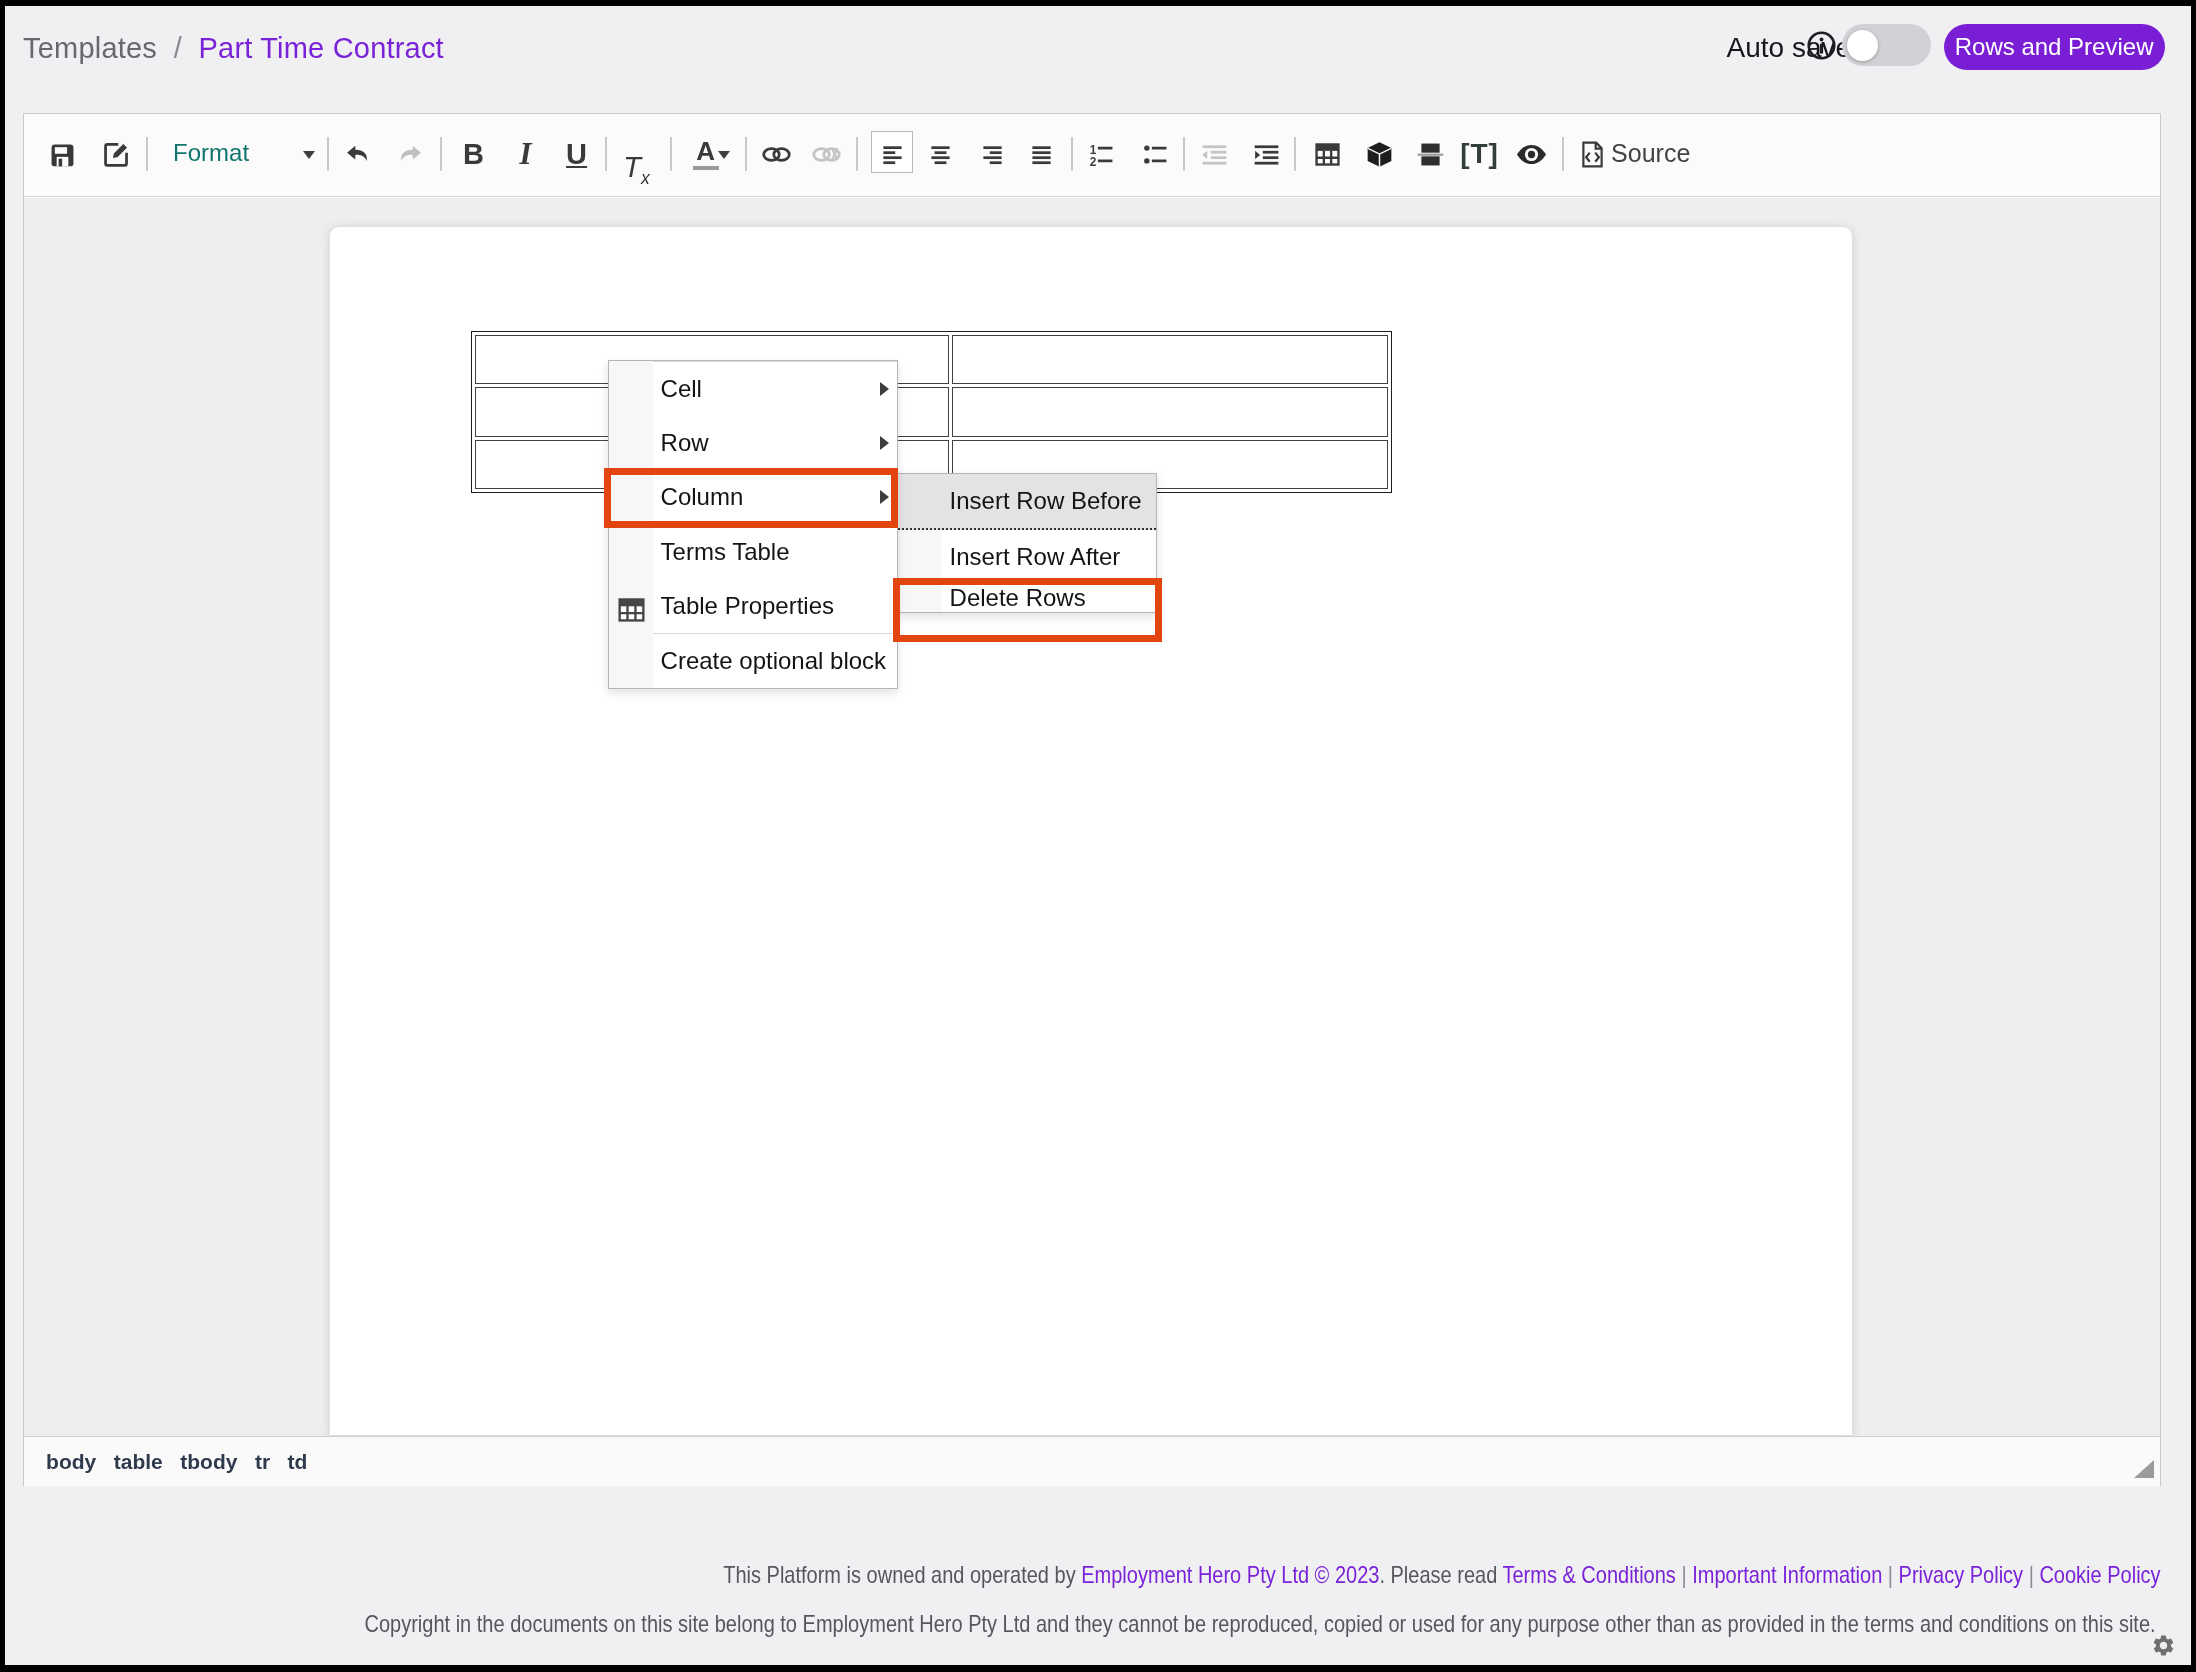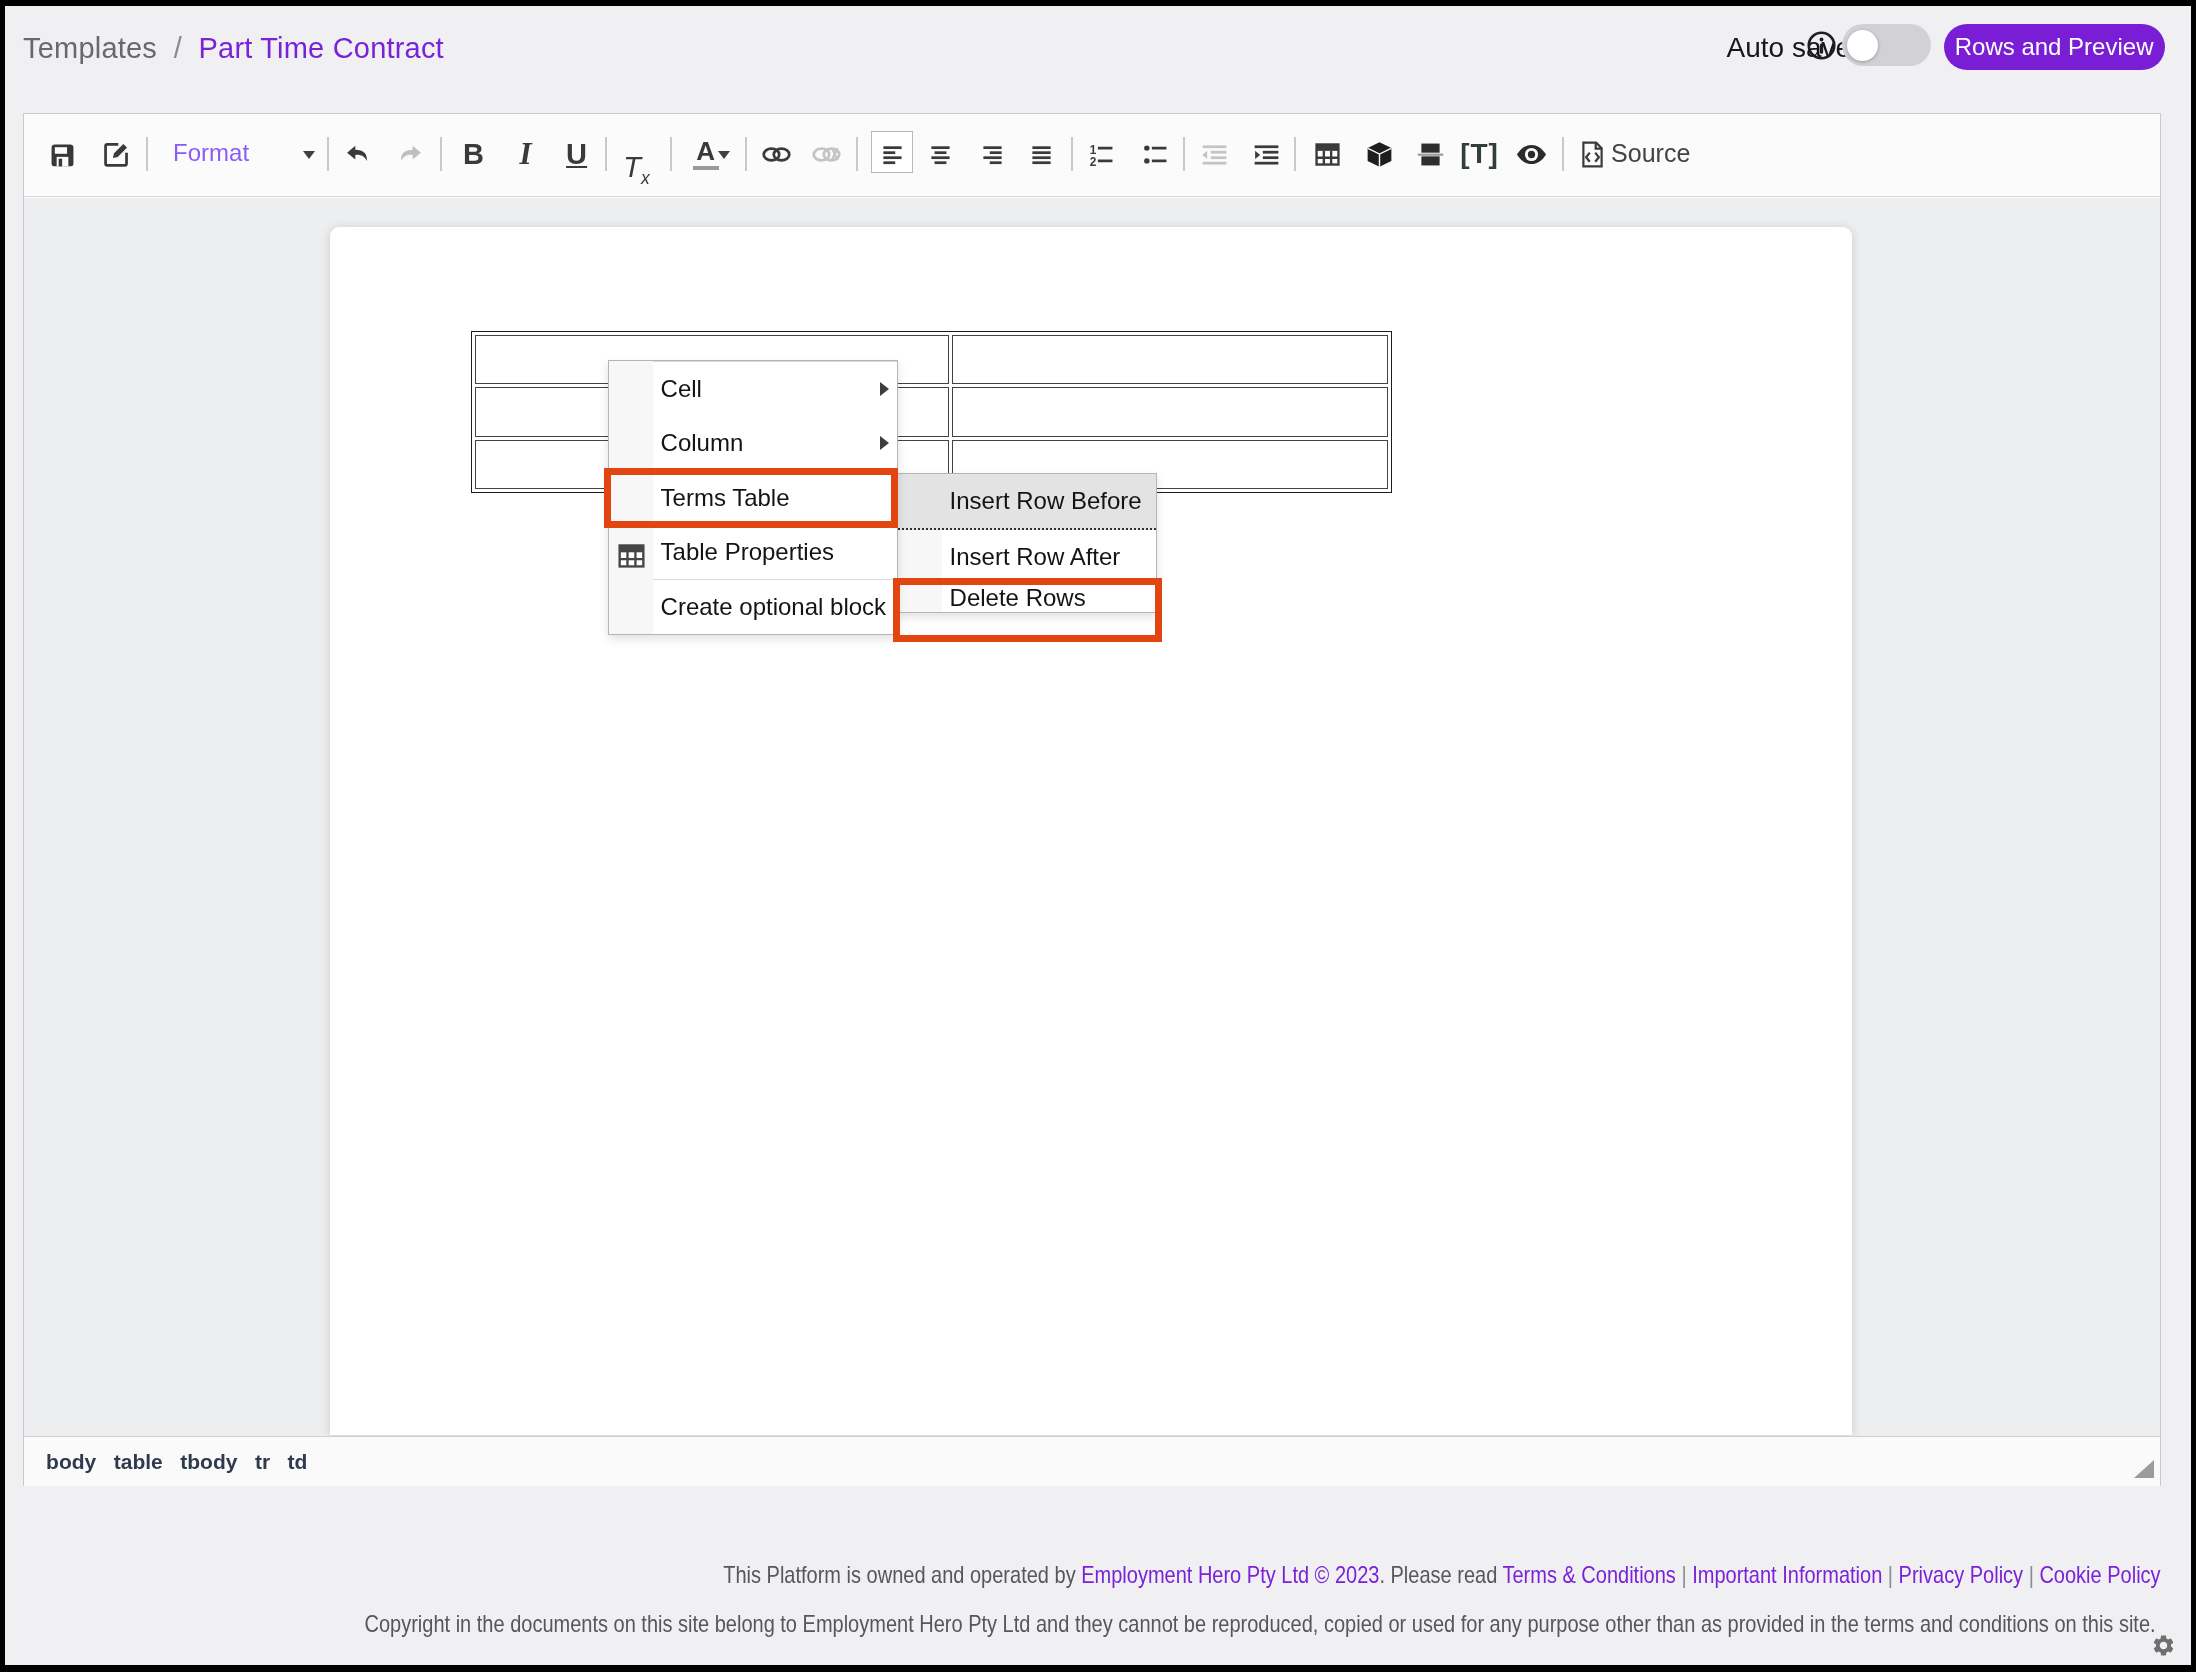--- a/index.html
+++ b/index.html
@@ -96,21 +96,21 @@
         <rect x="12.8" y="21.6" width="3.8" height="8.4" fill="#383838"></rect>
           </svg>
         </div>
       <div class="tbtn" style="left:64px">
           <svg width="31" height="31" viewBox="0 0 34 34">
         <path d="M28 15v12a2 2 0 0 1-2 2H7a2 2 0 0 1-2-2V8a2 2 0 0 1 2-2h12" fill="none" stroke="#3a3a3a" stroke-width="3"></path>
         <path d="M13.5 15.5 24.5 4.5l5 5L18.5 20.5l-6.3 1.3z" fill="#3a3a3a" stroke="#fbfbfb" stroke-width="1.4"></path>
           </svg>
         </div>
       <div class="tsep" style="left:122px"></div>
-      <div style="position:absolute;left:149px;top:0;height:78px;line-height:78px;font-size:24px;color:#8b5cf6;">Format</div>
+      <div style="position:absolute;left:149px;top:0;height:78px;line-height:78px;font-size:24px;color:#0f766e;">Format</div>
       <div style="position:absolute;left:279px;top:37px;width:0;height:0;border-top:8.3px solid #3f3f3f;border-left:6px solid transparent;border-right:6px solid transparent;"></div>
       <div class="tsep" style="left:303px"></div>
       <div class="tbtn" style="left:306px">
           <svg width="31" height="31" viewBox="0 0 34 34">
         <path d="M13.5 7.5 4.5 15l9 7.5v-5c6-.6 10.5 1.6 12.6 6.6 1-8-3.6-12.4-12.6-12.4z" fill="#3a3a3a"></path>
           </svg>
         </div>
       <div class="tbtn" style="left:357px">
           <svg width="31" height="31" viewBox="0 0 34 34">
         <path d="M20.5 7.5 29.5 15l-9 7.5v-5c-6-.6-10.5 1.6-12.6 6.6-1-8 3.6-12.4 12.6-12.4z" fill="#bfbfbf"></path>
@@ -306,20 +306,21 @@
     <div id="pathbar">
         <div class="in"><span>body</span><span>table</span><span>tbody</span><span>tr</span><span>td</span></div>
         <div id="ptri"></div>
       </div>
   </div>
 
   <div class="abs" id="menu">
     <div class="gut"></div>
     <div class="msep"></div>
     <div class="mi">Cell<span class="arr"></span></div>
+    <div class="mi">Row<span class="arr"></span></div>
     <div class="mi">Column<span class="arr"></span></div>
     <div class="msep"></div>
     <div class="mi">Terms Table</div>
     <div class="mi" id="mi-tp"><span class="micon"><svg width="31" height="31" viewBox="0 0 34 34">
       <rect x="4" y="6" width="26" height="23" fill="#fff" stroke="#464646" stroke-width="2.6"></rect>
       <rect x="4" y="6" width="26" height="7.5" fill="#464646"></rect>
       <path d="M12.6 13v16M21.3 13v16M4 21h26" stroke="#464646" stroke-width="2.6"></path>
           </svg></span>Table Properties</div>
     <div class="msep"></div>
     <div class="mi">Create optional block</div>

